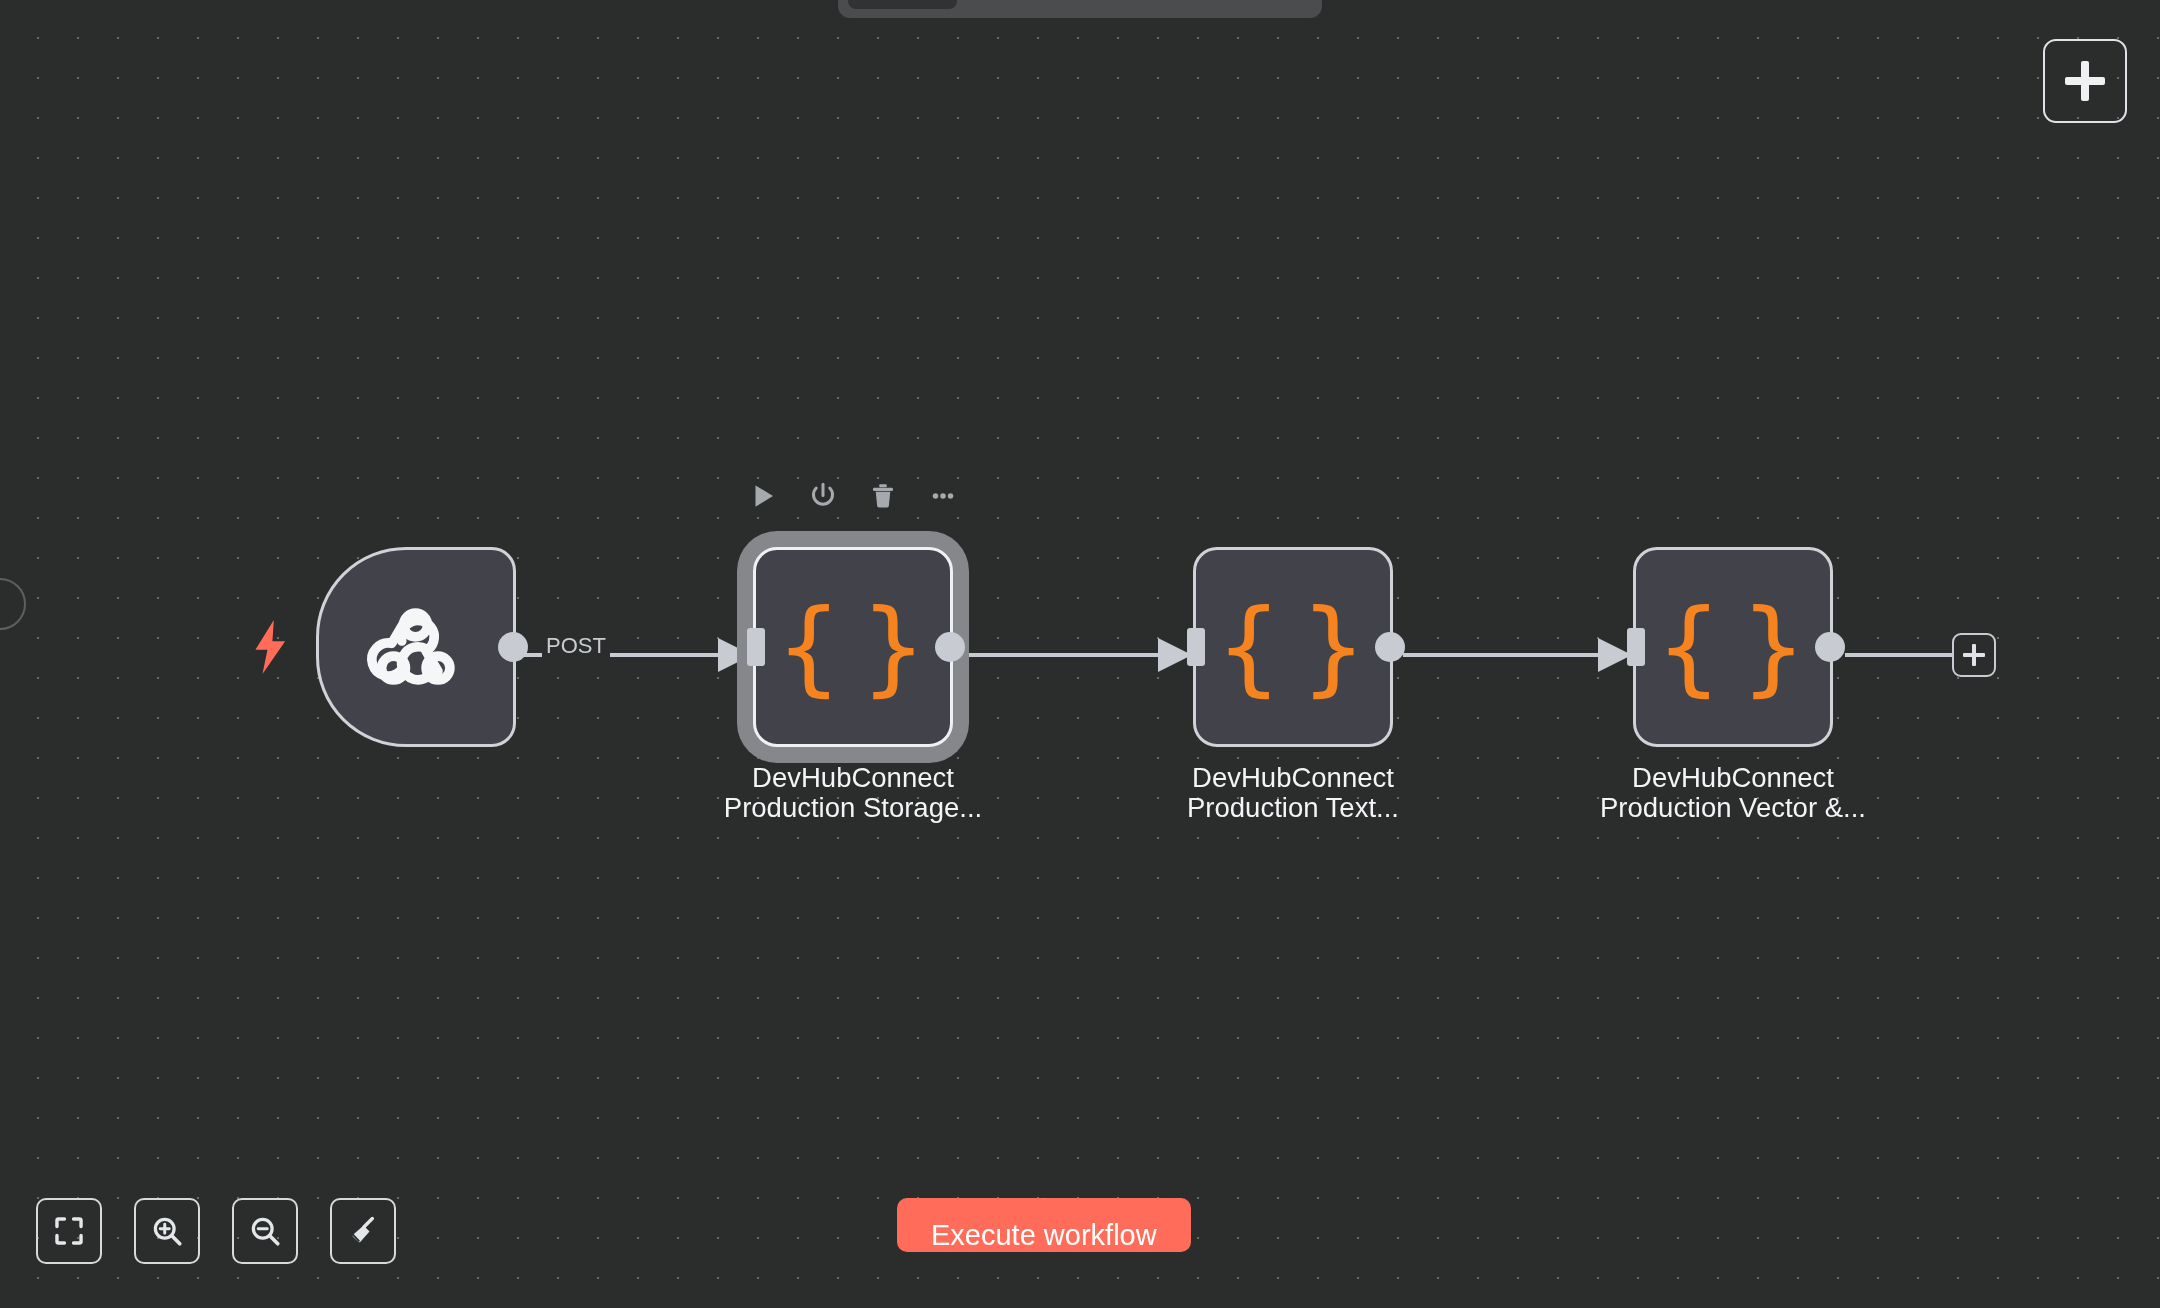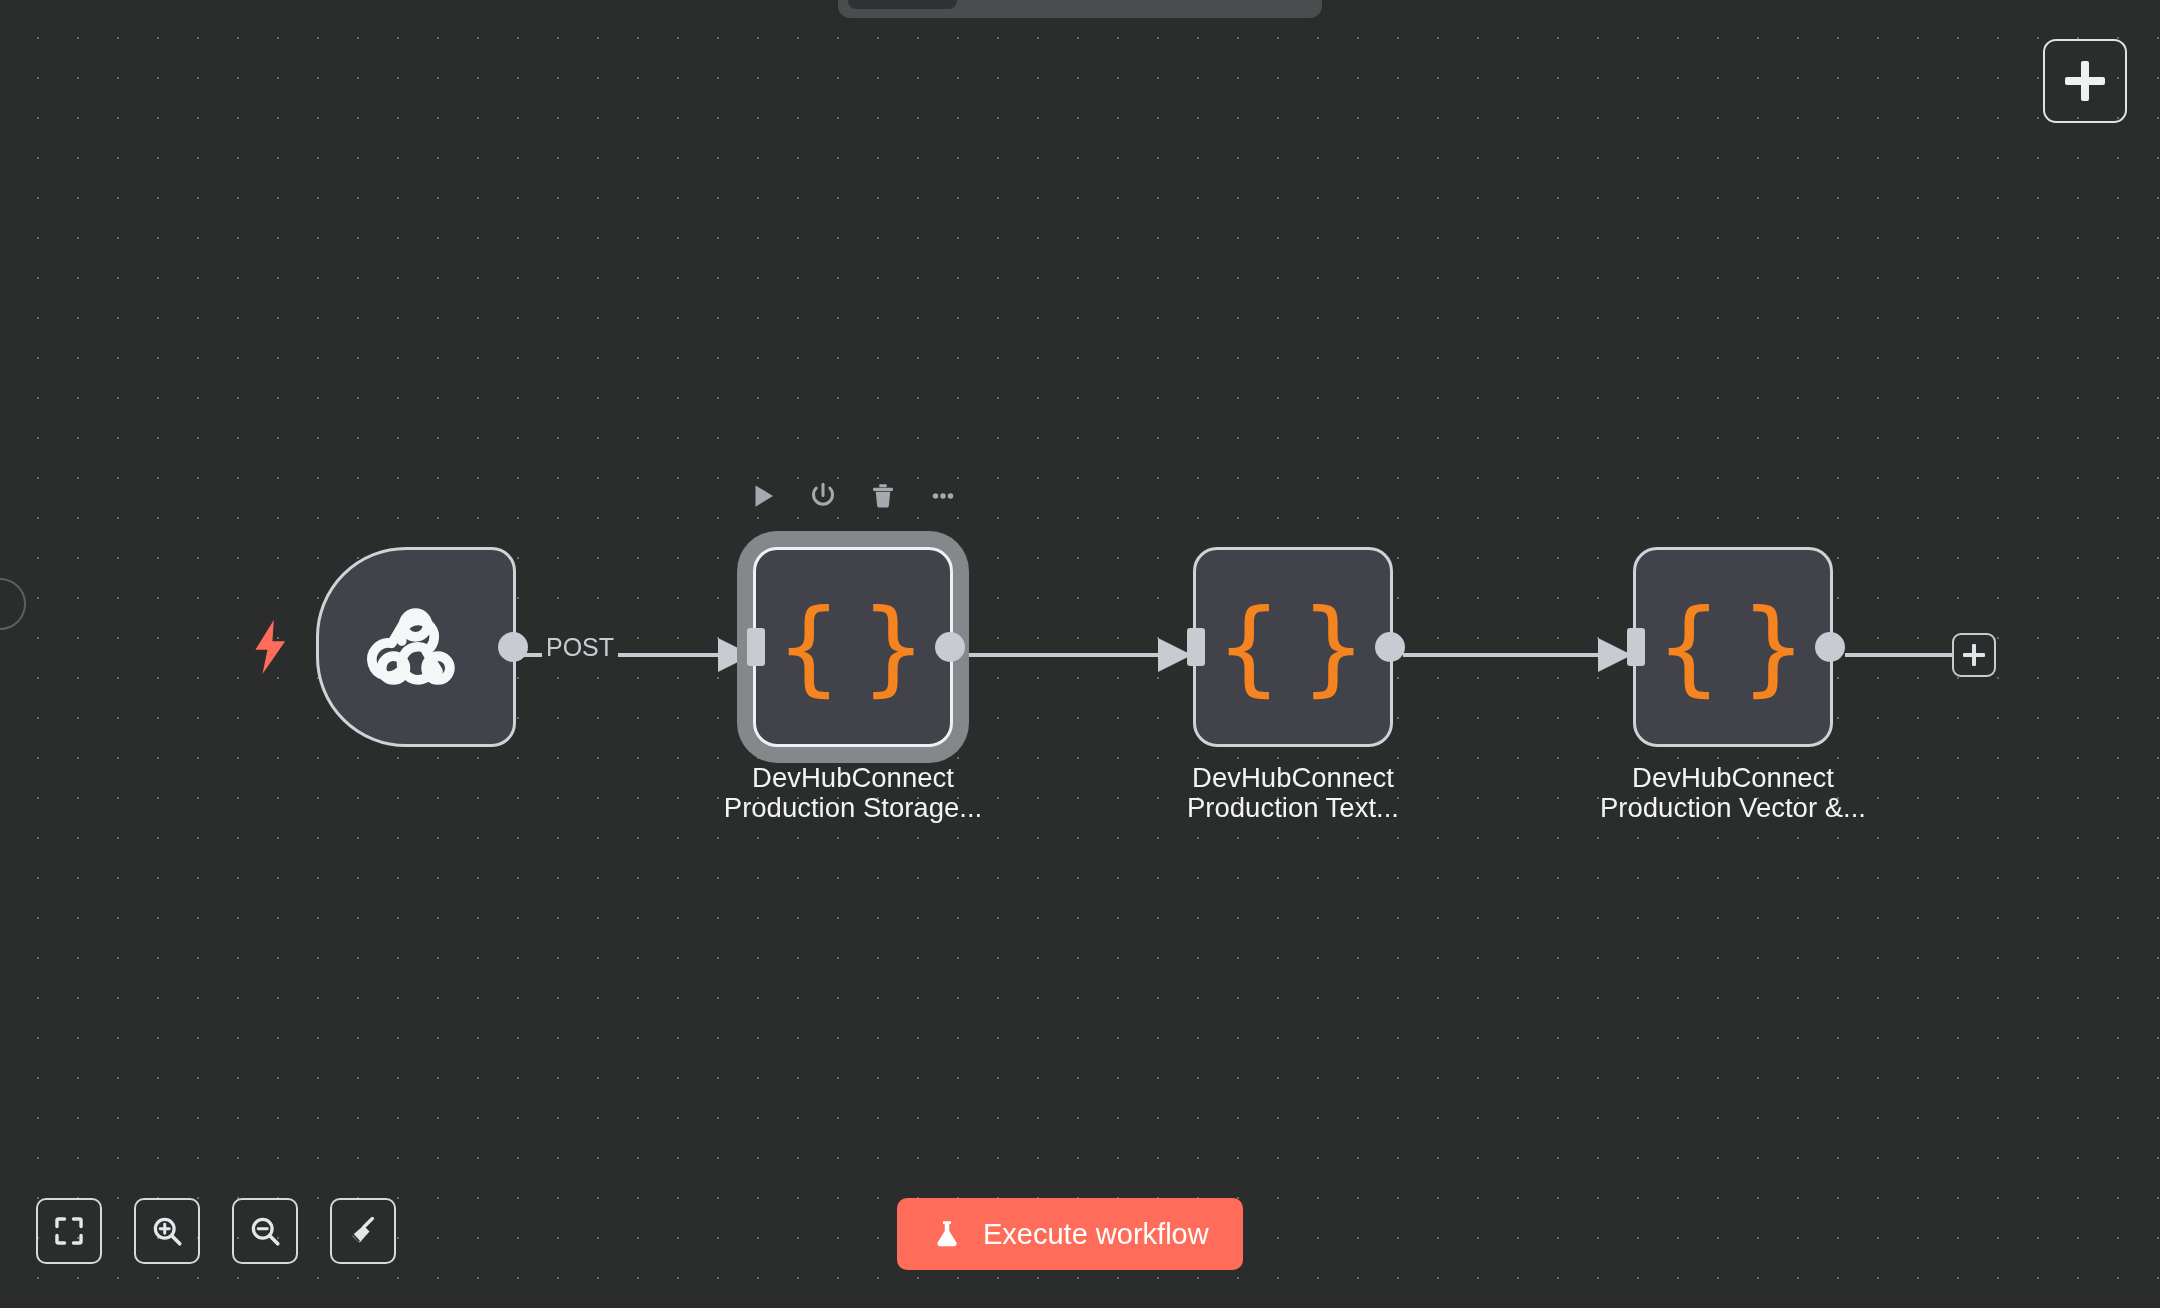--- a/index.html
+++ b/index.html
@@ -195,21 +195,21 @@
     align-items: center;
     justify-content: center;
     cursor: pointer;
   }
 
   
   #post-label {
     position: absolute;
     left: 542px;
     top: 633px;
-    font-size: 25px;
+    font-size: 22px;
     color: #c9cdd2;
     background: #2b2c2c;
     padding: 0 4px;
     z-index: 15;
   }
 
   
   #add-trail {
     position: absolute;
     left: 1952px;
@@ -247,30 +247,31 @@
     align-items: center;
     justify-content: center;
     cursor: pointer;
   }
 
   
   #execute-btn {
     position: absolute;
     left: 897px;
     top: 1198px;
-    height: 72px;
+    height: 54px;
     padding: 0 34px;
     background: #ff6d5a;
     border: none;
     border-radius: 10px;
     display: flex;
     align-items: center;
     gap: 20px;
     cursor: pointer;
     z-index: 35;
+    flex-direction: column;
   }
   #execute-btn .exec-label {
     color: #ffffff;
     font-size: 29px;
     white-space: nowrap;
   }
 </style>
 </head>
 <body>
 

